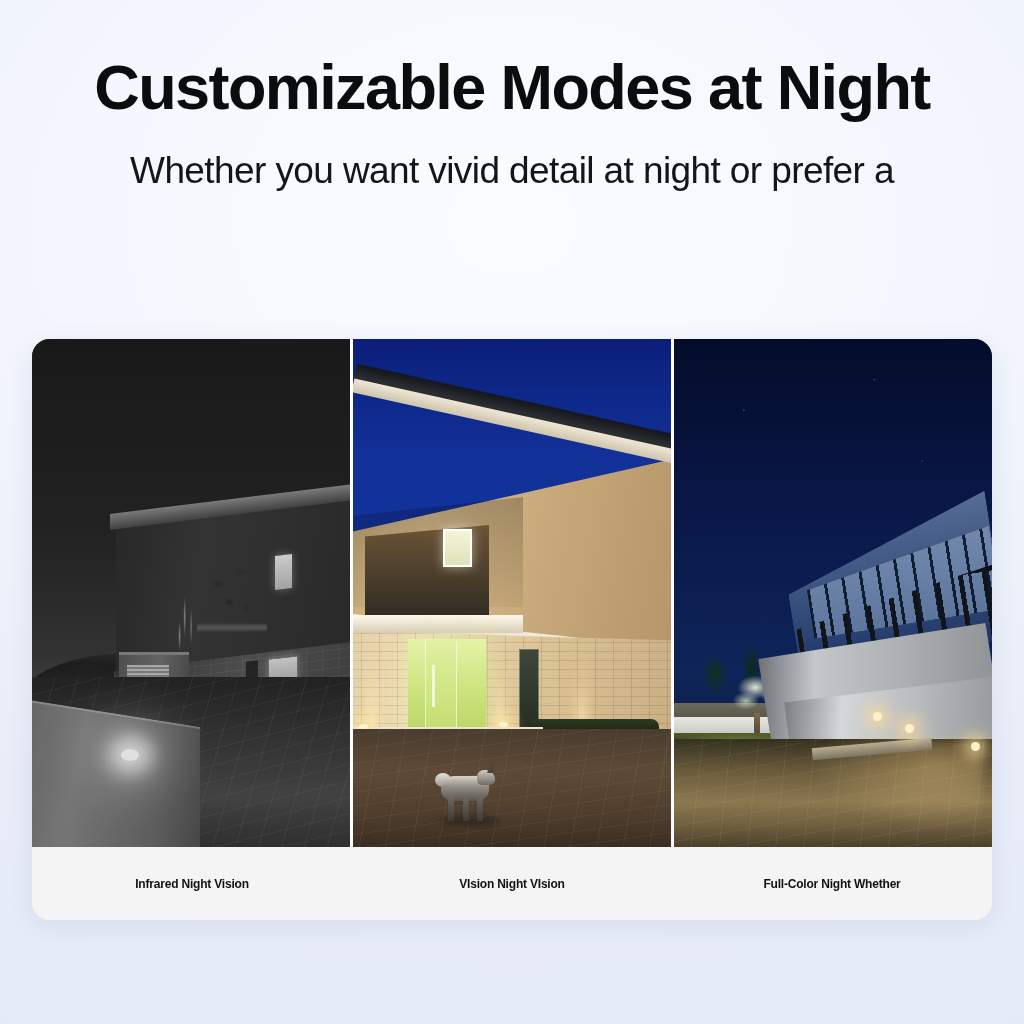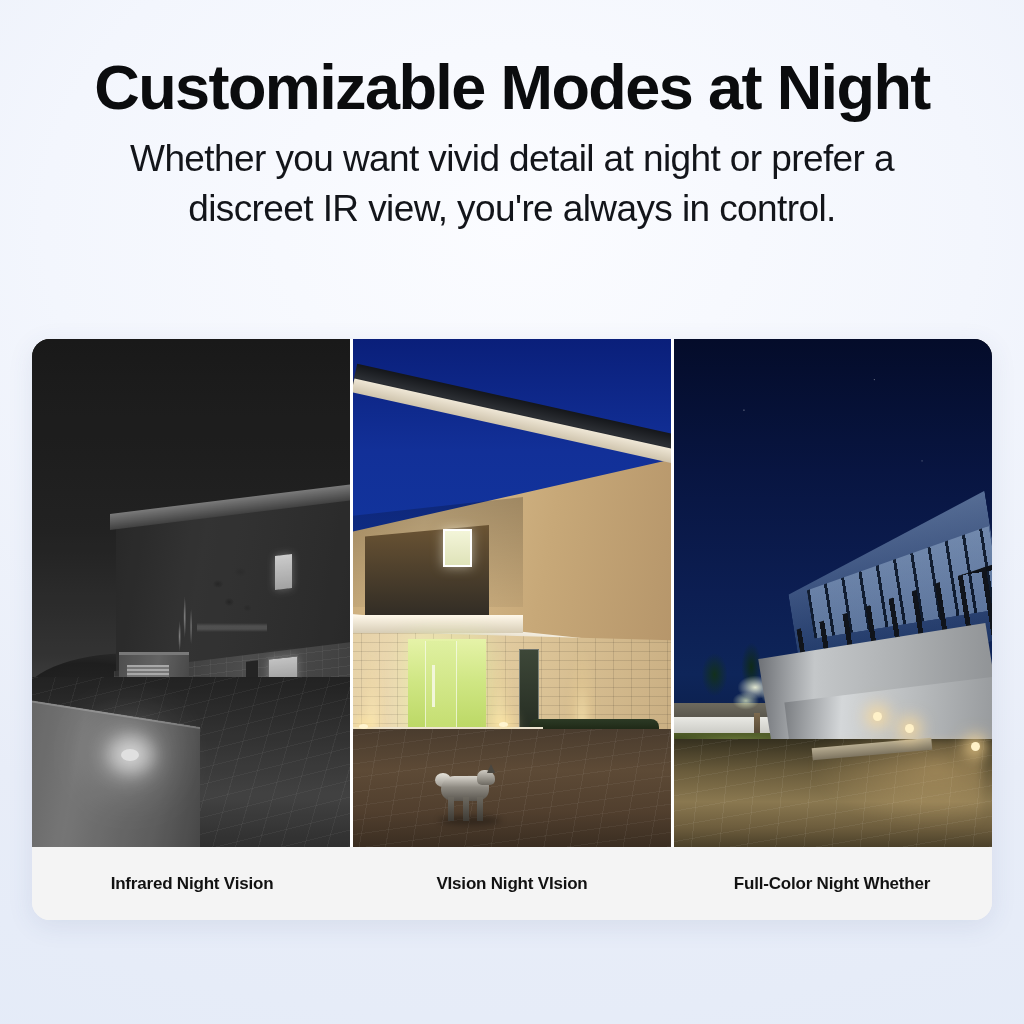--- a/index.html
+++ b/index.html
@@ -35,21 +35,21 @@
     margin: 0;
     padding-top: 52px;
     font-size: 63px;
     line-height: 70px;
     font-weight: 700;
     letter-spacing: -1.6px;
     color: #0b0c0e;
     font-family: "Liberation Sans", sans-serif;
   }
   .subtitle {
-    margin: 0;
+    margin: 12px;
     padding-top: 12px;
     font-size: 37px;
     line-height: 50px;
     font-weight: 400;
     letter-spacing: -0.6px;
     color: #13151a;
     max-width: 930px;
     margin-left: auto;
     margin-right: auto;
   }
@@ -483,37 +483,36 @@
     display: flex;
     background: #f4f4f4;
   }
   .caption-cell {
     flex: 1 1 0;
     display: flex;
     align-items: center;
     justify-content: center;
   }
   .caption-text {
-    font-size: 17px;
+    font-size: 12px;
     font-weight: 700;
     letter-spacing: -0.2px;
     color: #121212;
     white-space: nowrap;
   }
 </style>
 </head>
 <body>
 
 <div id="page">
 
   <div class="header">
     <h1 class="title">Customizable Modes at Night</h1>
     <p class="subtitle">
       <span class="subtitle-line">Whether you want vivid detail at night or prefer a</span>
-      <span class="subtitle-line">discreet IR view, you're always in control.</span>
     </p>
   </div>
 
   <div class="card">
 
     <div class="panels">
 
       <div class="panel">
         <div class="scene">
           <div class="p1-sky"></div>

